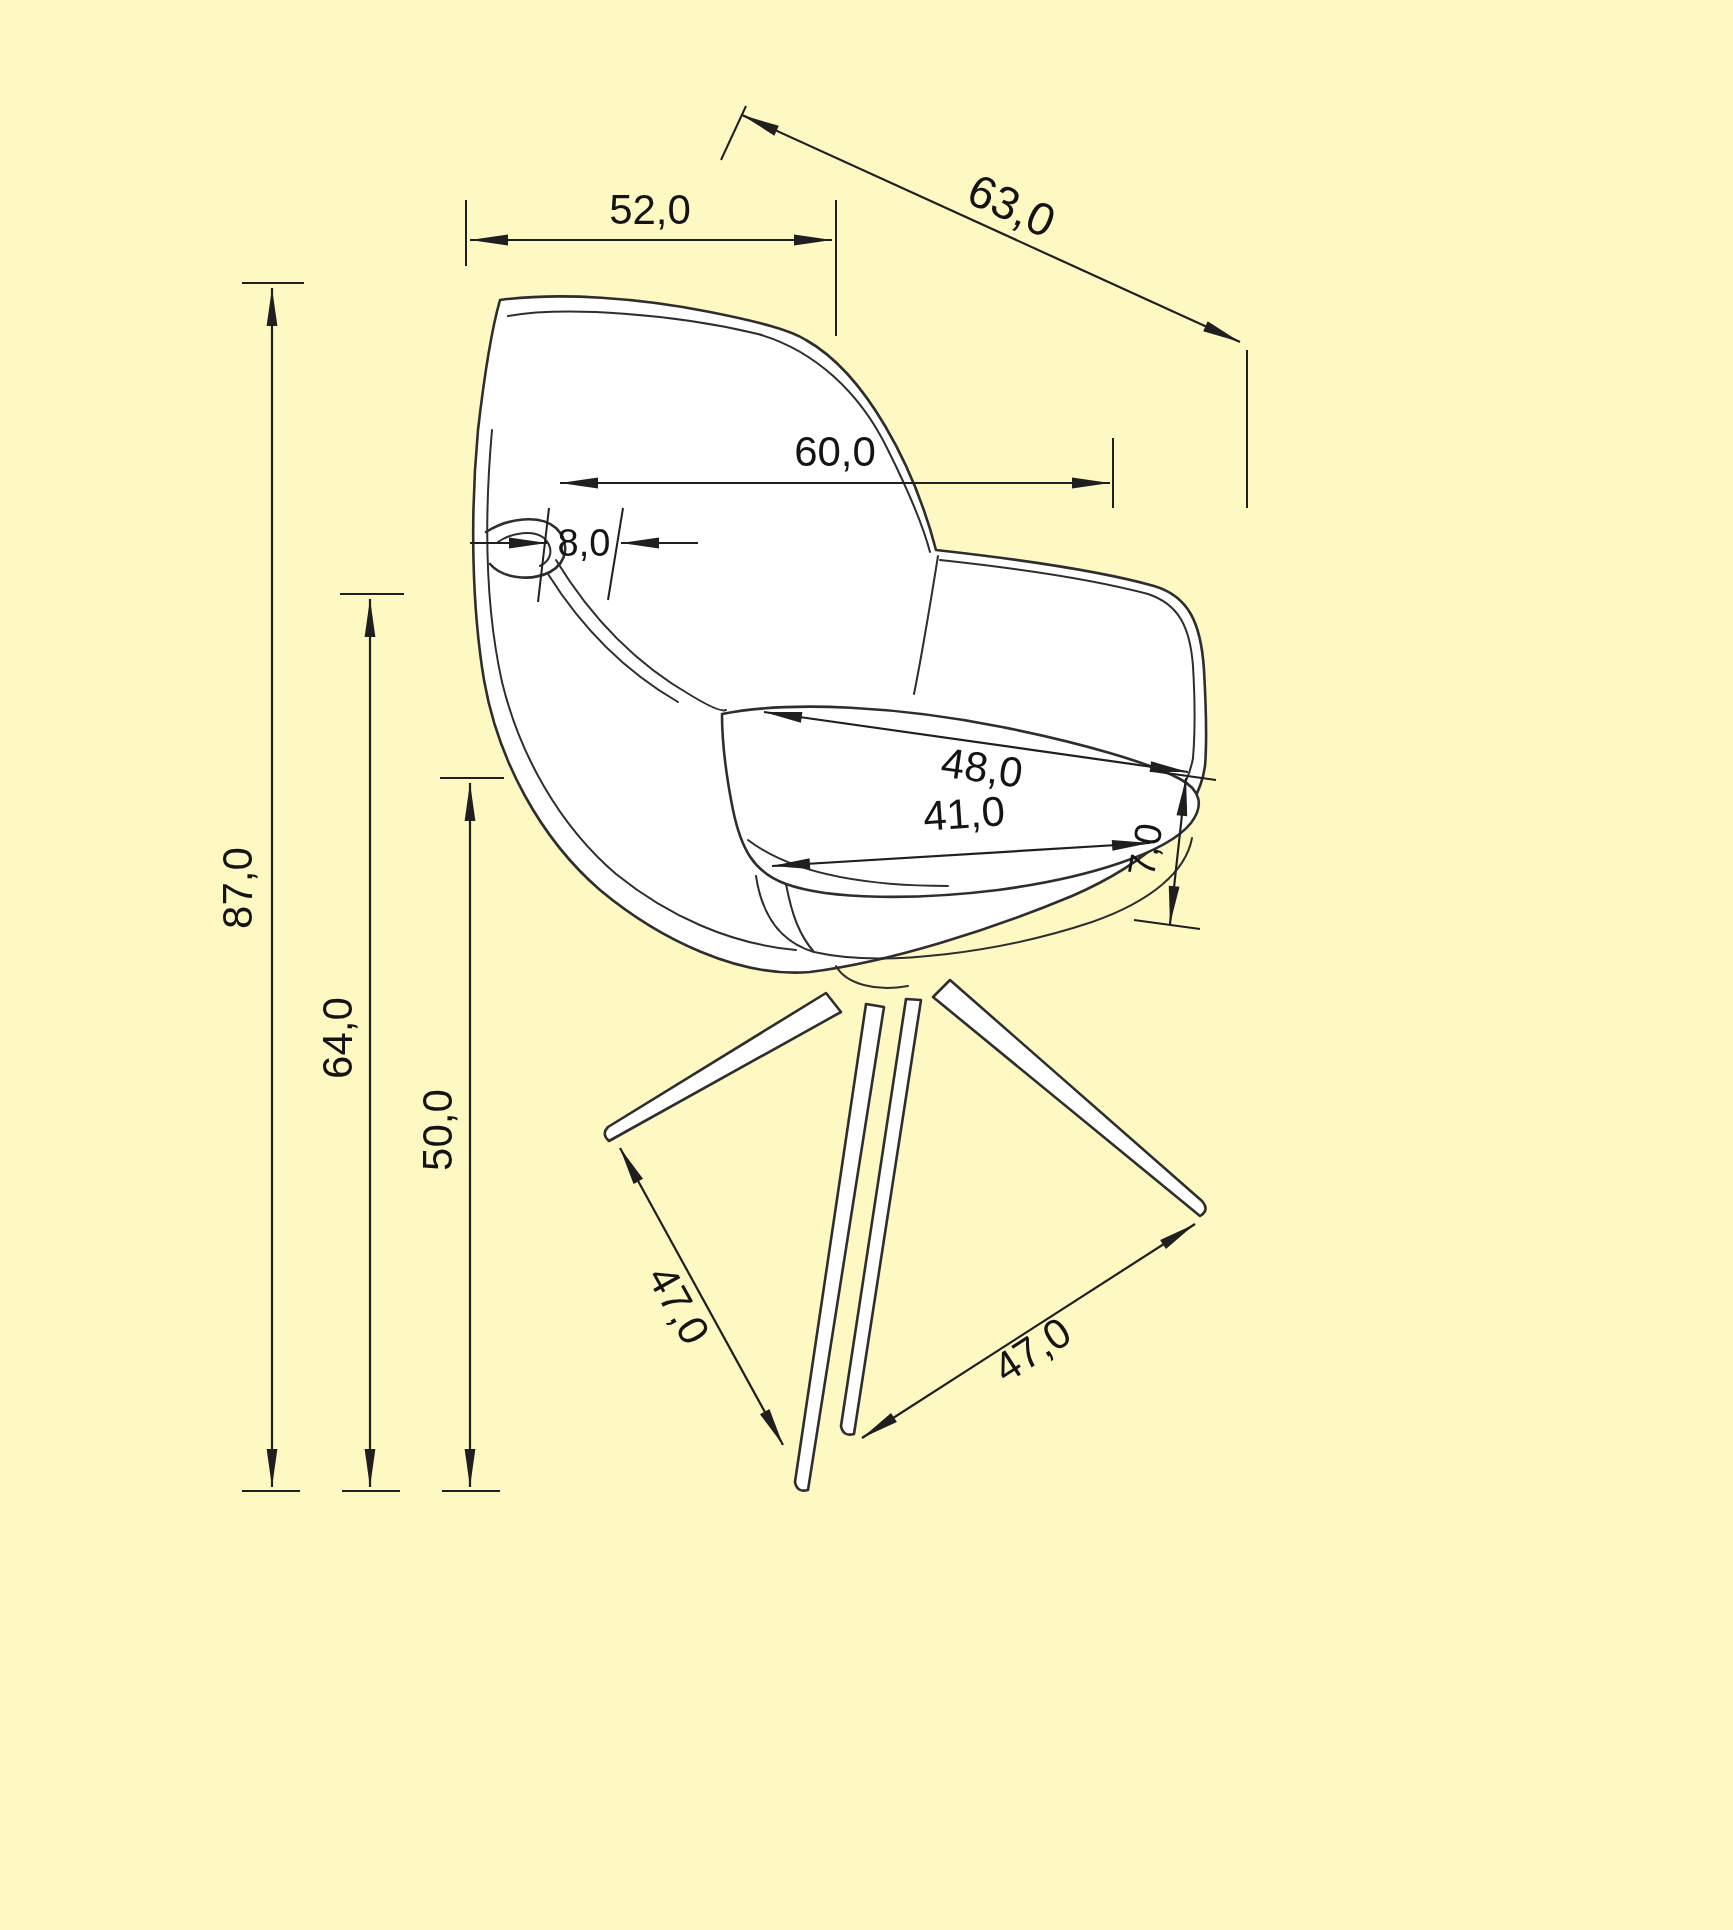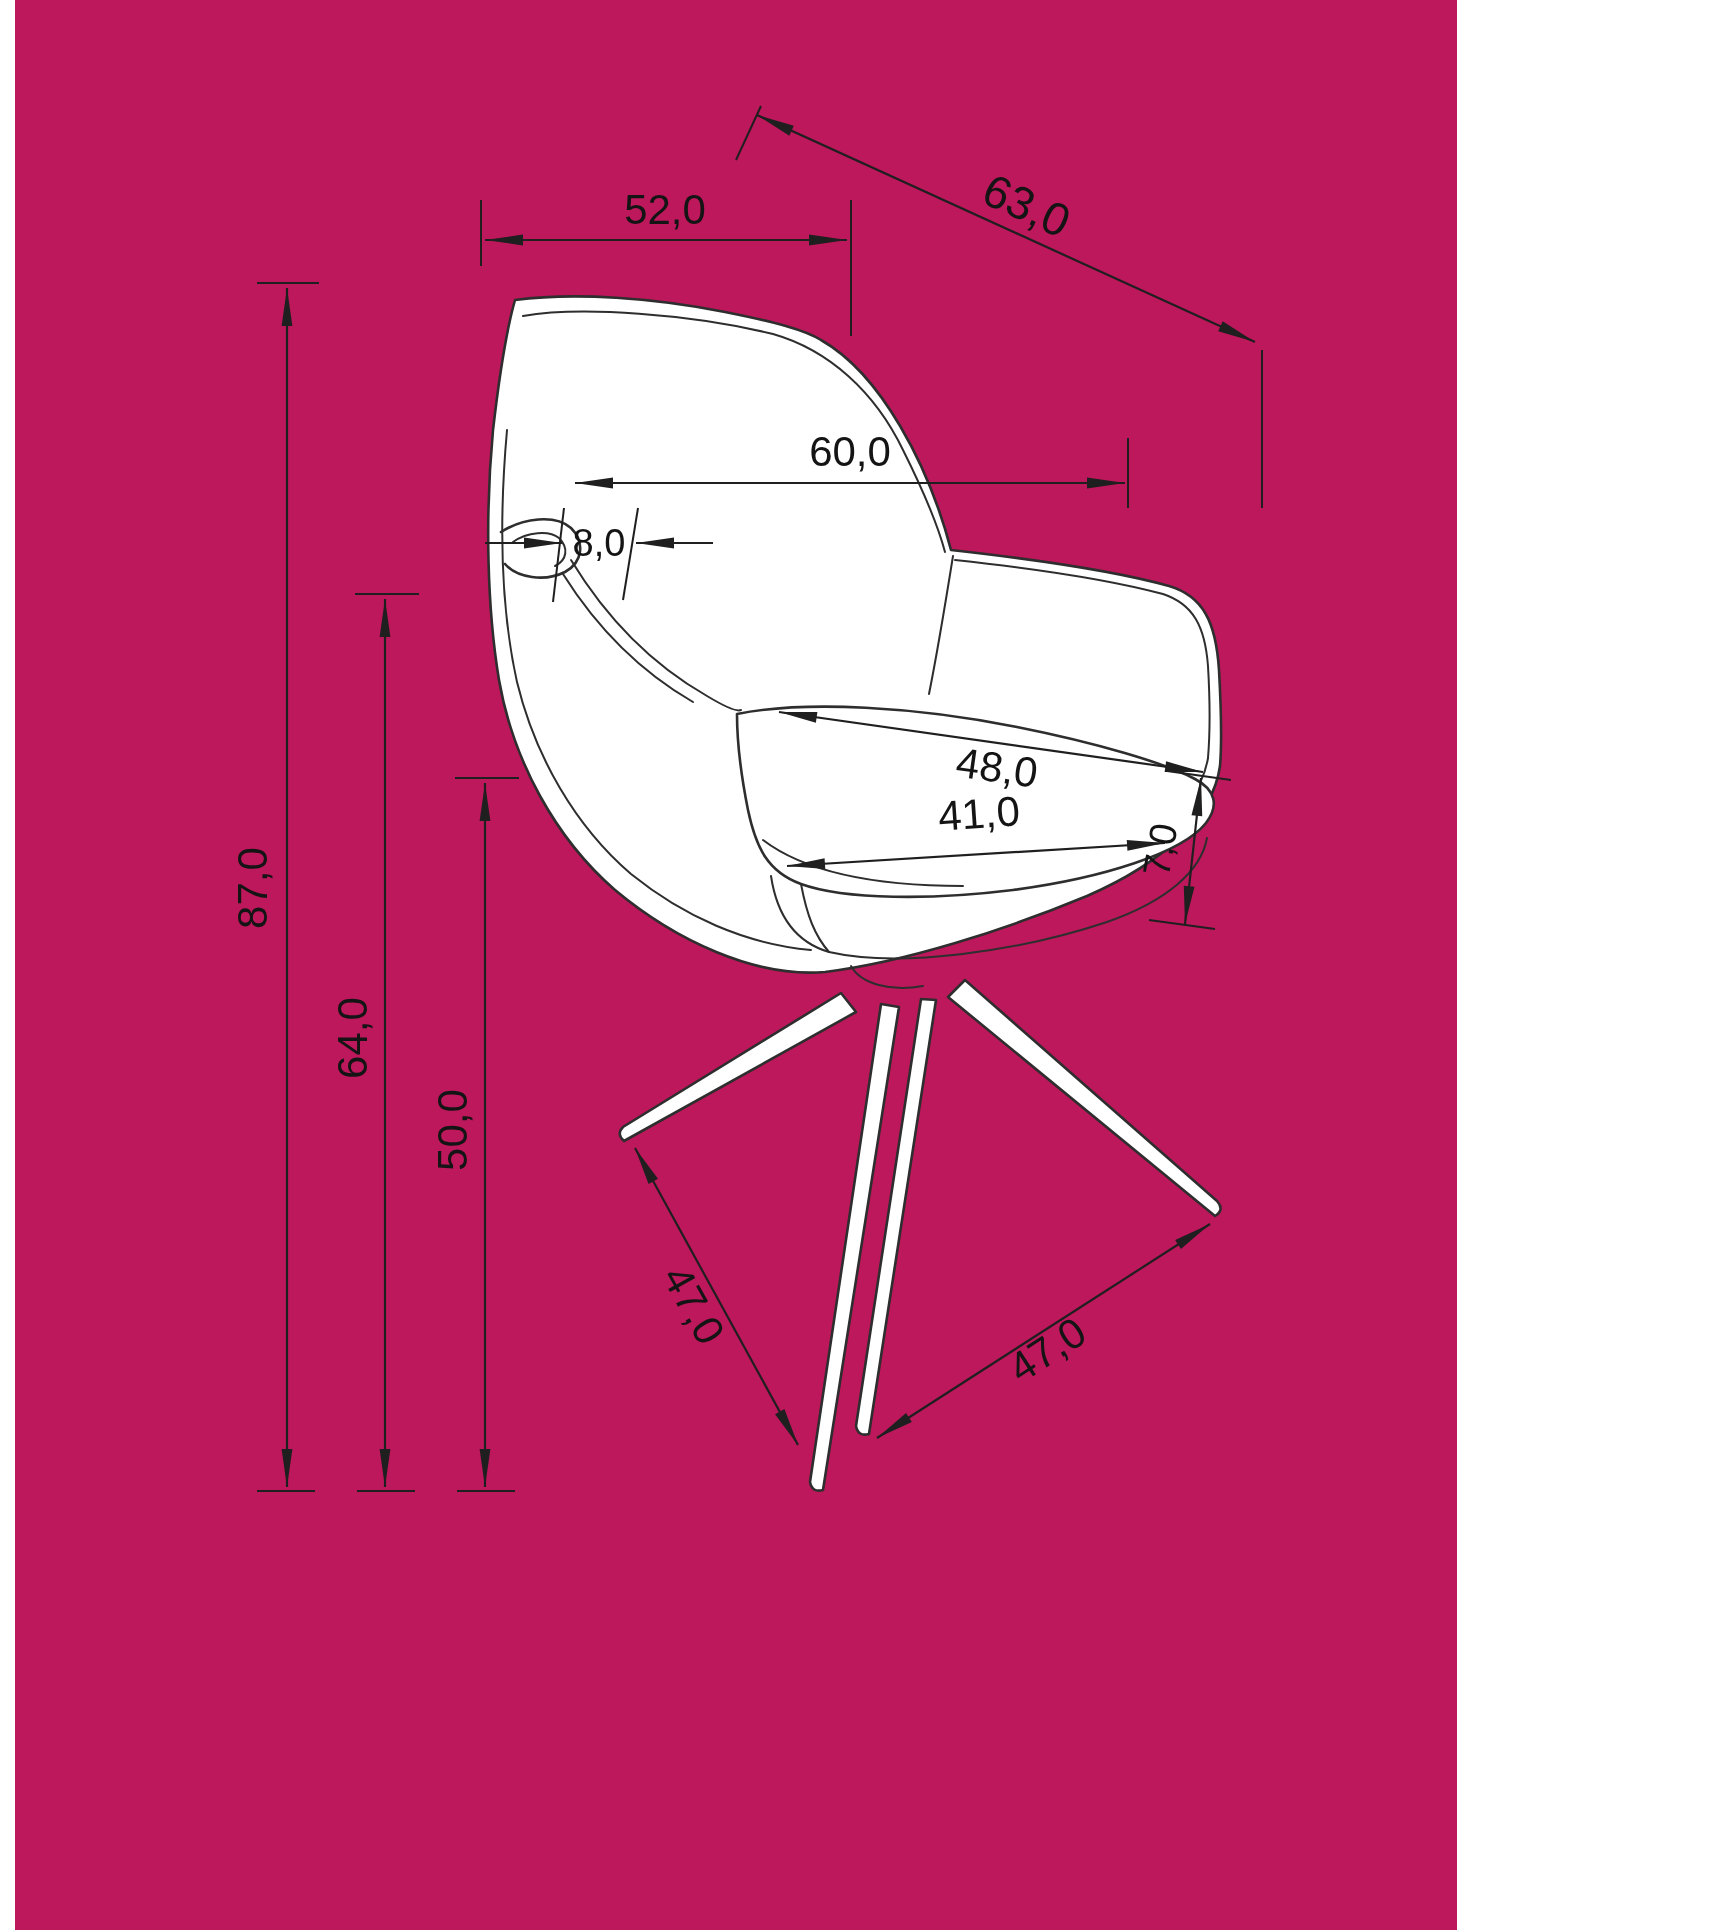--- a/index.html
+++ b/index.html
@@ -1,16 +1,16 @@
 <!DOCTYPE html>
 <html><head>
 <meta charset="utf-8">
 <style>
   html,body{margin:0;padding:0;background:#ffffff;}
-  .canvas{position:relative;width:1442px;height:1930px;background:#be185d;overflow:hidden;margin-left:15px;}
+  .canvas{position:relative;width:1733px;height:1930px;background:#fef9c3;overflow:hidden;}
   svg{position:absolute;left:0;top:0;}
   .chair{fill:none;stroke:#2e2e2e;stroke-width:2.6;stroke-linecap:round;stroke-linejoin:round;}
   .chair-fill{fill:#ffffff;stroke:#2e2e2e;stroke-width:2.6;stroke-linejoin:round;}
   .thin{stroke-width:2;}
   .dimline{fill:none;stroke:#1f1f1f;stroke-width:2.2;}
   .tick{fill:none;stroke:#1f1f1f;stroke-width:2;}
   .dimtext{font-family:"Liberation Sans","DejaVu Sans",sans-serif;font-size:42px;fill:#141414;}
   .dimtext.big{font-size:46px;}
   .dimtext.small{font-size:38px;}
   #arrow path{fill:#1f1f1f;}

